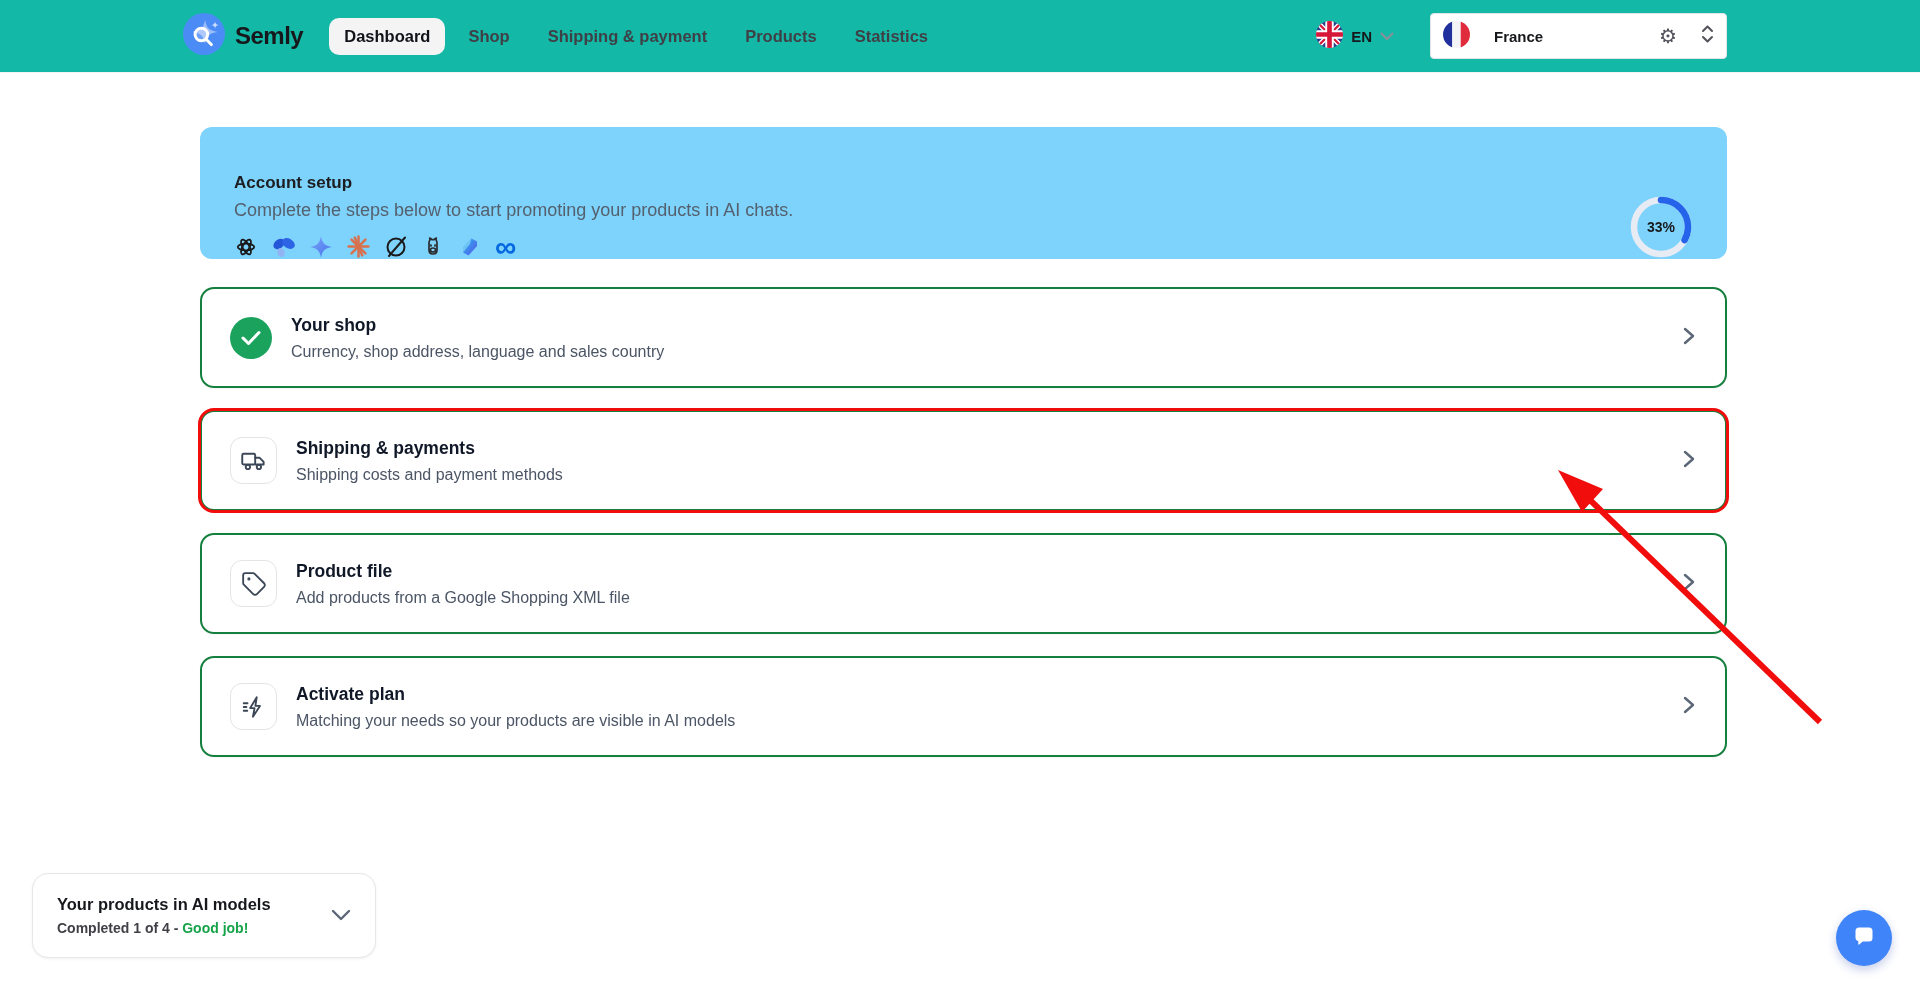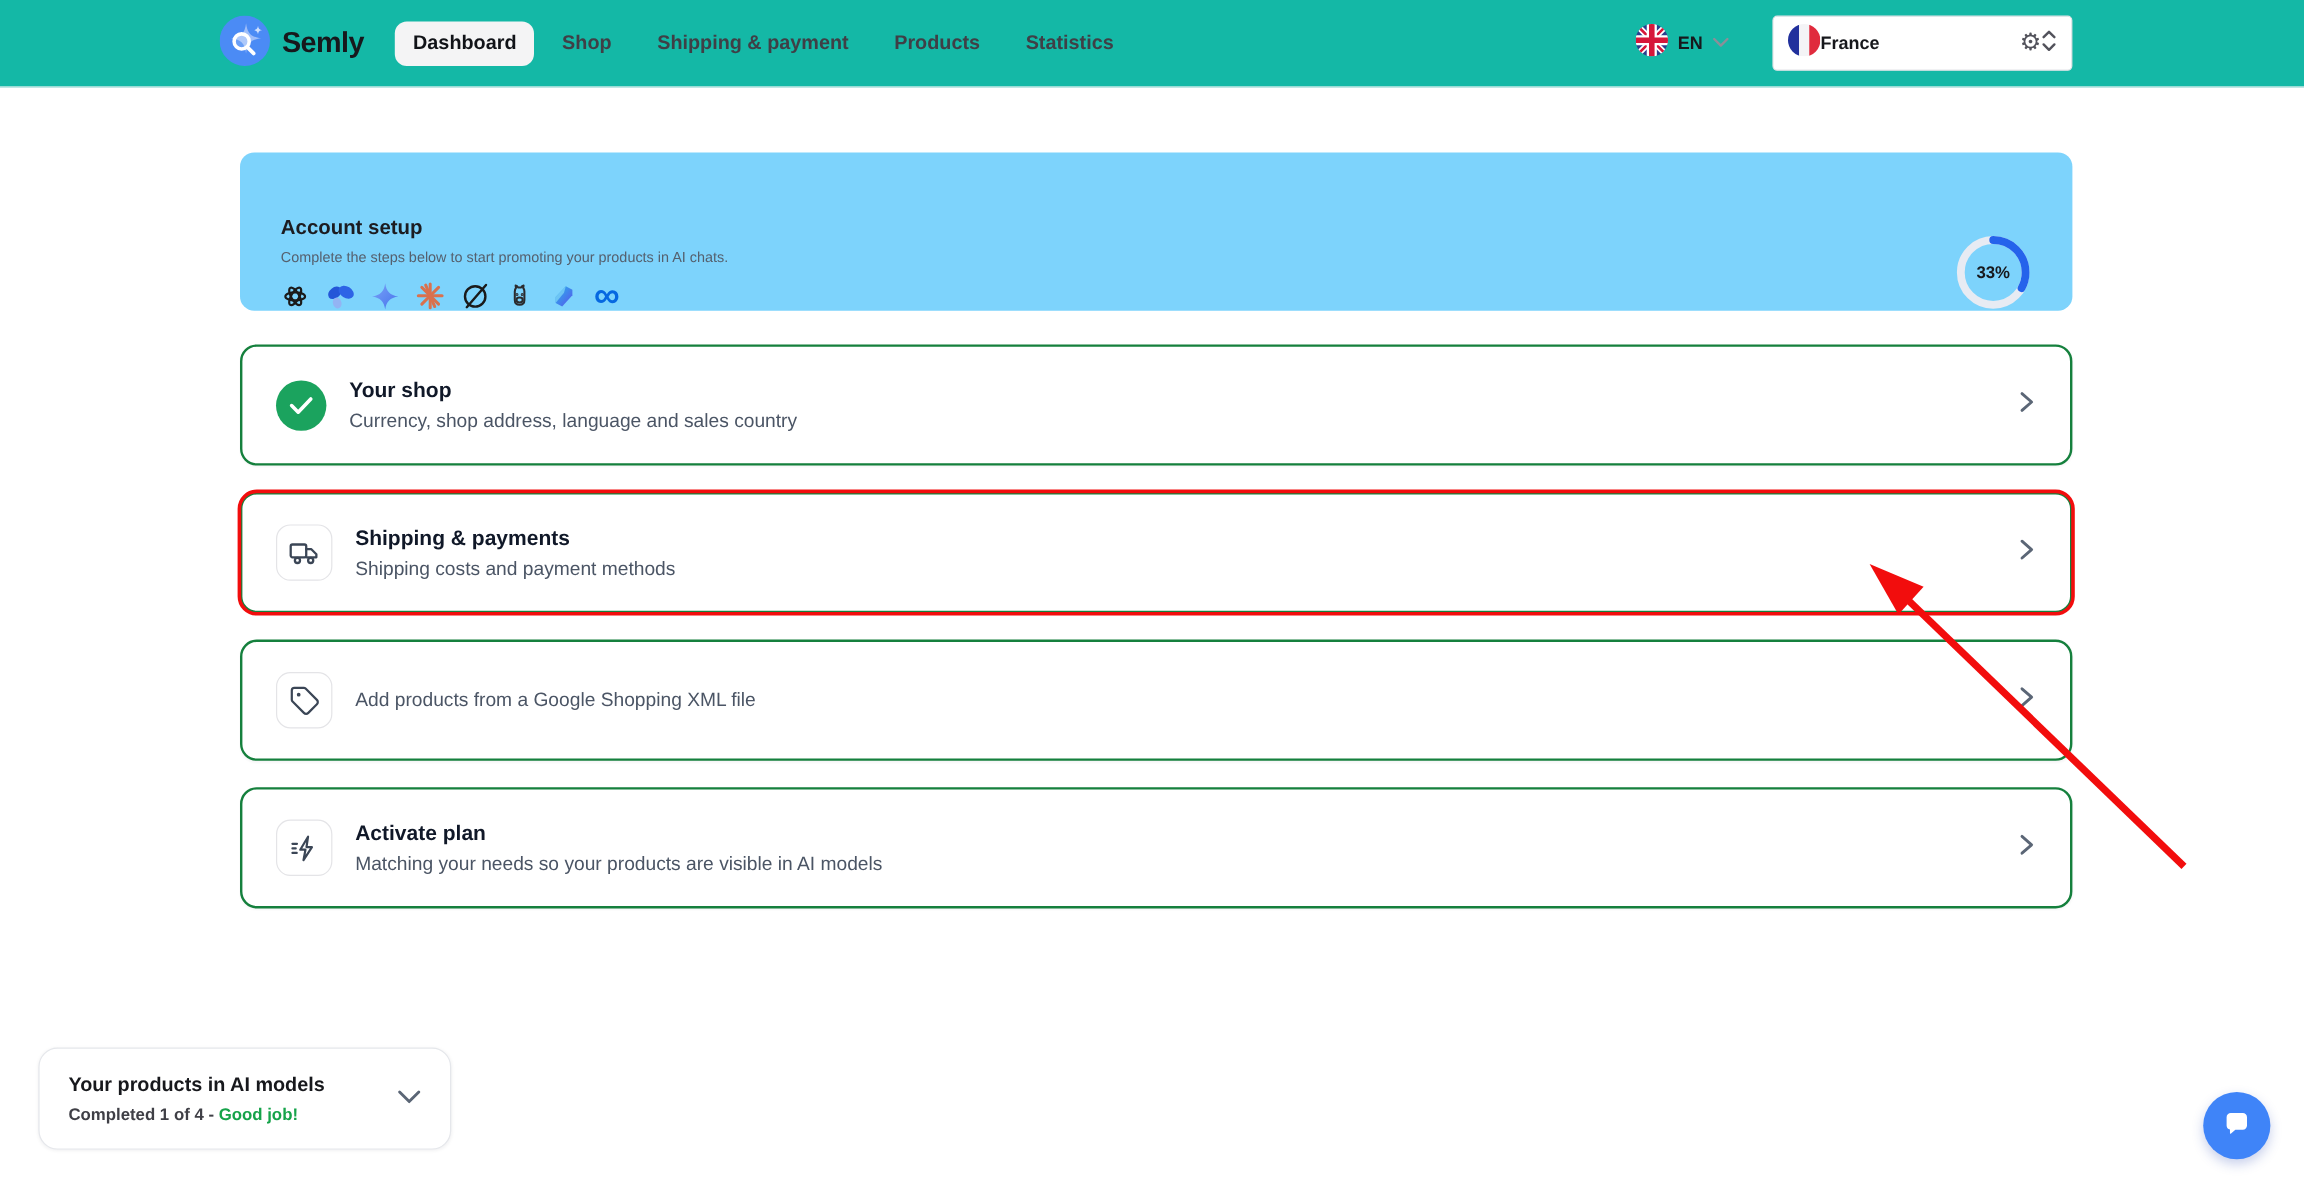--- a/index.html
+++ b/index.html
@@ -10,34 +10,34 @@
   .header { position:absolute; top:0; left:0; right:0; height:73px; background:#14b8a6;
             border-bottom:1px solid #f3f4f6; display:flex; align-items:center; padding:0 193px 0 183px; }
   .brand { display:flex; align-items:center; gap:10px; cursor:pointer; }
   .brand-name { font-size:24px; font-weight:800; color:#17181c; letter-spacing:-0.5px; }
   .nav { display:flex; align-items:center; gap:8px; margin-left:26px; }
   .nav-item { font-size:16.5px; font-weight:600; color:#3f3f46; padding:9px 15px; border-radius:10px; cursor:pointer; white-space:nowrap; }
   .nav-item.active { background:#f4f4f5; color:#111318; }
   .header-spacer { flex:1; }
   .lang { display:flex; align-items:center; gap:8px; cursor:pointer; }
   .lang-code { font-size:15px; font-weight:700; color:#17181c; }
-  .country-select { display:flex; align-items:center; gap:0; margin-left:36px; height:46px; width:250px;
+  .country-select { display:flex; align-items:center; gap:24px; margin-left:36px; height:46px; width:297px;
                     border:1px solid #e4e4e7; border-radius:4px; padding:0 12px; cursor:pointer; background:#fff; }
   .country-name { font-size:15px; font-weight:600; color:#17181c; flex:1; }
   .gear { font-size:20px; color:#52525b; line-height:1; }
   .flag { border-radius:50%; display:block; }
 
   
   .content { position:absolute; top:73px; left:200px; width:1527px; }
 
   .banner { margin-top:54px; height:132px; background:#7dd3fc; border-radius:12px;
             display:flex; align-items:flex-end; padding:0 34px; }
   .banner-left { flex:1; }
   .banner-title { font-size:17px; font-weight:700; color:#1c1c21; margin-bottom:7px; }
-  .banner-subtitle { font-size:12px; color:#55606e; margin-bottom:13px; }
+  .banner-subtitle { font-size:18px; color:#55606e; margin-bottom:13px; }
   .ai-icons { display:flex; align-items:center; gap:13px; }
   .ai-icons svg, .ai-icons .glyph { display:block; }
   .glyph-meta { font-size:30px; font-weight:700; color:#0668e1; line-height:22px; }
 
   .progress-wrap { position:relative; width:64px; height:64px; }
   .progress-wrap svg { transform:rotate(-90deg); }
   .progress-label { position:absolute; inset:0; display:flex; align-items:center; justify-content:center;
                     font-size:14px; font-weight:700; color:#17181c; }
 
   .cards { margin-top:28px; }
@@ -283,20 +283,21 @@
       <div class="card">
         <div class="card-icon-square">
           <svg width="26" height="26" viewBox="0 0 24 24">
             <g stroke="#3b4656" stroke-width="1.7" fill="none" stroke-linecap="round" stroke-linejoin="round">
               <path d="M12.6 2.6 A2 2 0 0 0 11.2 2 H4 a2 2 0 0 0 -2 2 v7.2 a2 2 0 0 0 0.6 1.4 l8.7 8.7 a2.4 2.4 0 0 0 3.4 0 l6.6 -6.6 a2.4 2.4 0 0 0 0 -3.4 z"></path>
               <circle cx="7.3" cy="7.3" r="0.6" fill="#3b4656"></circle>
             </g>
           </svg>
         </div>
         <div class="card-text">
+          <div class="card-title">Product file</div>
           <div class="card-subtitle">Add products from a Google Shopping XML file</div>
         </div>
         <span class="chevron-right">
           <svg width="16" height="18" viewBox="0 0 16 18">
               <polyline points="4,2 12,9 4,16" fill="none" stroke="#5b6676" stroke-width="2.4" stroke-linecap="round" stroke-linejoin="round"></polyline>
             </svg>
         </span>
       </div>
 
       <div class="card">

